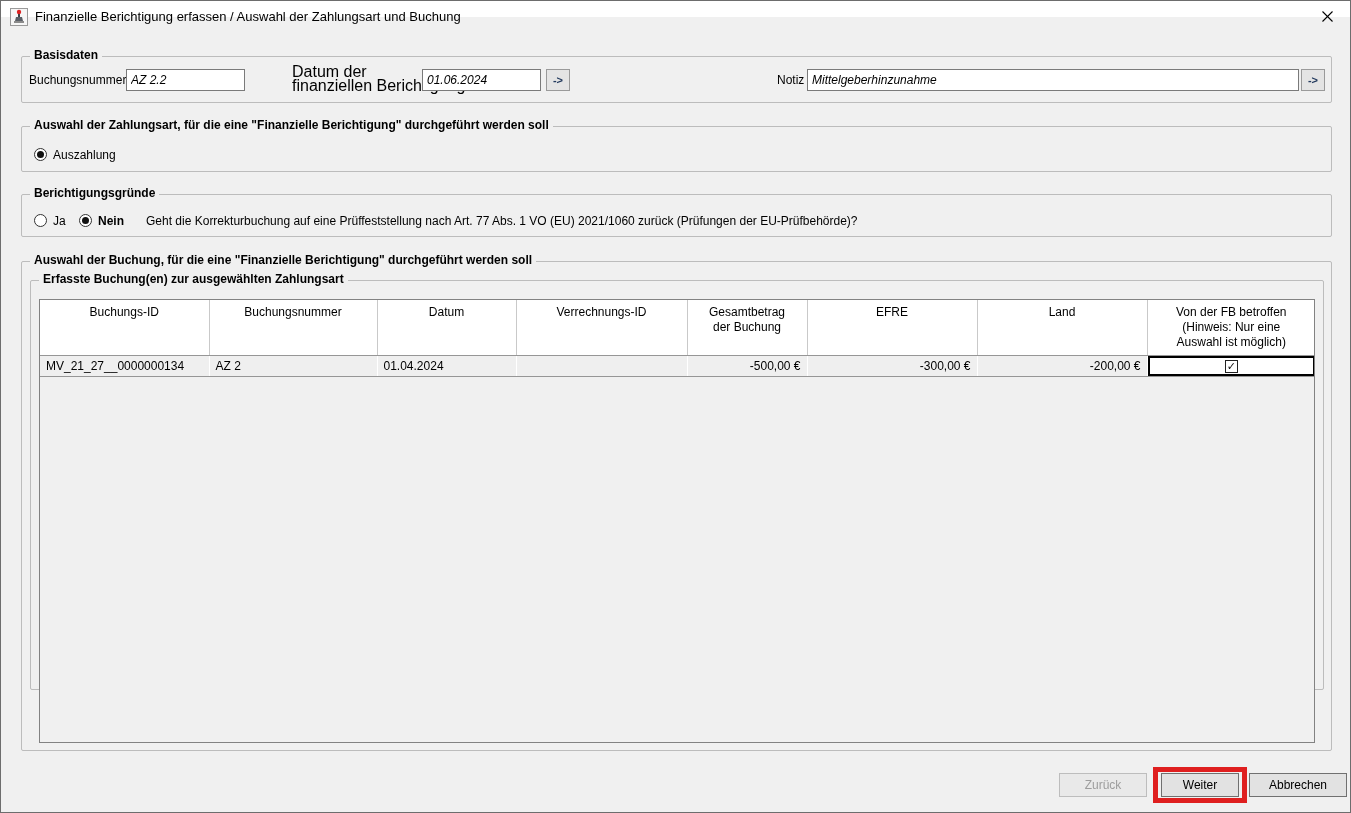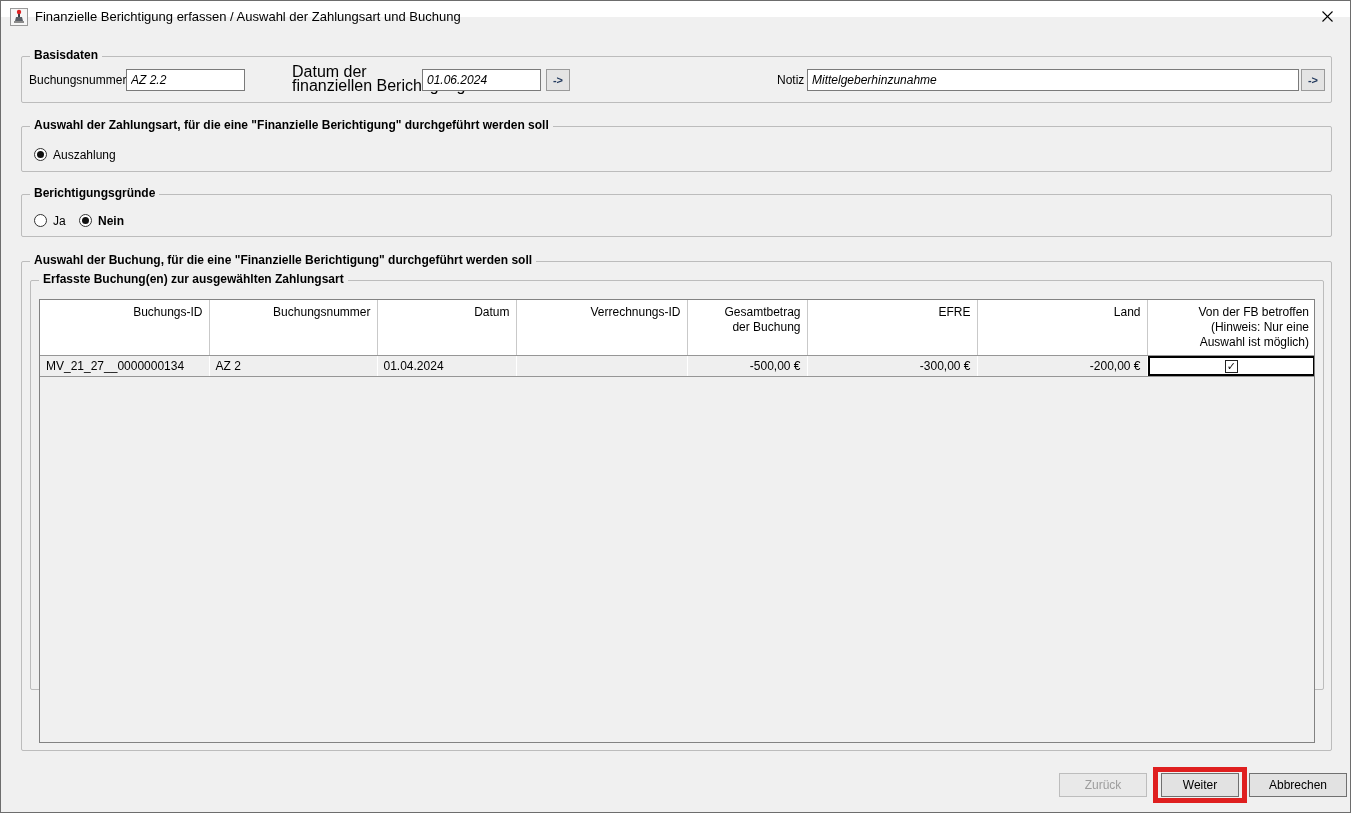--- a/index.html
+++ b/index.html
@@ -27,21 +27,21 @@
   .tx { position:absolute; height:22px; border:1px solid #7a7a7a; background:#fff; font-size:12px; padding:0 4px; color:#000;font-style:italic; }
   .mini-btn { position:absolute; width:24px; height:22px; background:#e4e4e4; border:1px solid #9a9a9a; font-size:11px; font-weight:bold; color:#233a5e; text-align:center; line-height:20px; cursor:default; }
 
   .radio { position:absolute; width:13px; height:13px; border:1px solid #333; border-radius:50%; background:#fff; }
   .radio .dot { position:absolute; inset:2px; border-radius:50%; background:transparent; }
   .radio.checked .dot { background:#111; }
 
   
   .tblwrap { position:absolute; left:8px; top:18px; width:1276px; height:444px; border:1px solid #828282; background:#f0f0f0; overflow:hidden; }
   table.grid { border-collapse:collapse; table-layout:fixed; width:1275px; font-size:12px; }
-  table.grid th { background:#fff; border-right:1px solid #c9c9c9; border-bottom:1px solid #969696; vertical-align:top; text-align:right; font-weight:400; padding:5px 6px; height:52px; white-space:pre-line; line-height:15px; }
+  table.grid th { background:#fff; border-right:1px solid #c9c9c9; border-bottom:1px solid #969696; vertical-align:top; text-align:center; font-weight:400; padding:5px 6px; height:52px; white-space:pre-line; line-height:15px; }
   table.grid th:last-child { border-right:none; }
   table.grid td { background:#efefef; border-right:1px solid #ffffff; border-bottom:1px solid #969696; height:21px; padding:1px 6px; white-space:nowrap; overflow:hidden; }
   table.grid td.num { text-align:right; }
   table.grid td.cbcell { background:#ffffff; text-align:center; border-right:none; padding:1px 2px; }
   table.grid td.cbcell.focused { box-shadow: inset 0 0 0 2px #000; }
   .checkbox { display:inline-block; width:13px; height:13px; border:1px solid #222; background:#fff; font-size:11px; line-height:11px; text-align:center; vertical-align:middle; color:#111; }
 
   
   .btn { position:absolute; top:772px; height:24px; background:#e2e2e2; border:1px solid #707070; font-size:12px; color:#000000; text-align:center; line-height:21px; cursor:default; }
   .btn.disabled { color:#9d9d9d; border-color:#bdbdbd; background:#e9e9e9; }
@@ -95,20 +95,21 @@
   <div class="gb gb3">
     <span class="legend">Berichtigungsgründe</span>
     <span class="radio" style="left:12px; top:19px;">
         <span class="dot"></span>
       </span>
     <span class="lbl" style="left:31px; top:19px;">Ja</span>
     <span class="radio checked" style="left:57px; top:19px;">
         <span class="dot"></span>
       </span>
     <span class="lbl" style="left:76px; top:19px; font-weight:bold;">Nein</span>
+    <span class="lbl" style="left:124px; top:19px;">Geht die Korrekturbuchung auf eine Prüffeststellung nach Art. 77 Abs. 1 VO (EU) 2021/1060 zurück (Prüfungen der EU-Prüfbehörde)?</span>
   </div>
 
   <div class="gb gb4">
     <span class="legend">Auswahl der Buchung, für die eine "Finanzielle Berichtigung" durchgeführt werden soll</span>
     <div class="gb-inner">
       <span class="legend">Erfasste Buchung(en) zur ausgewählten Zahlungsart</span>
       <div class="tblwrap">
         <table class="grid">
           <colgroup>
             <col style="width:169px">

